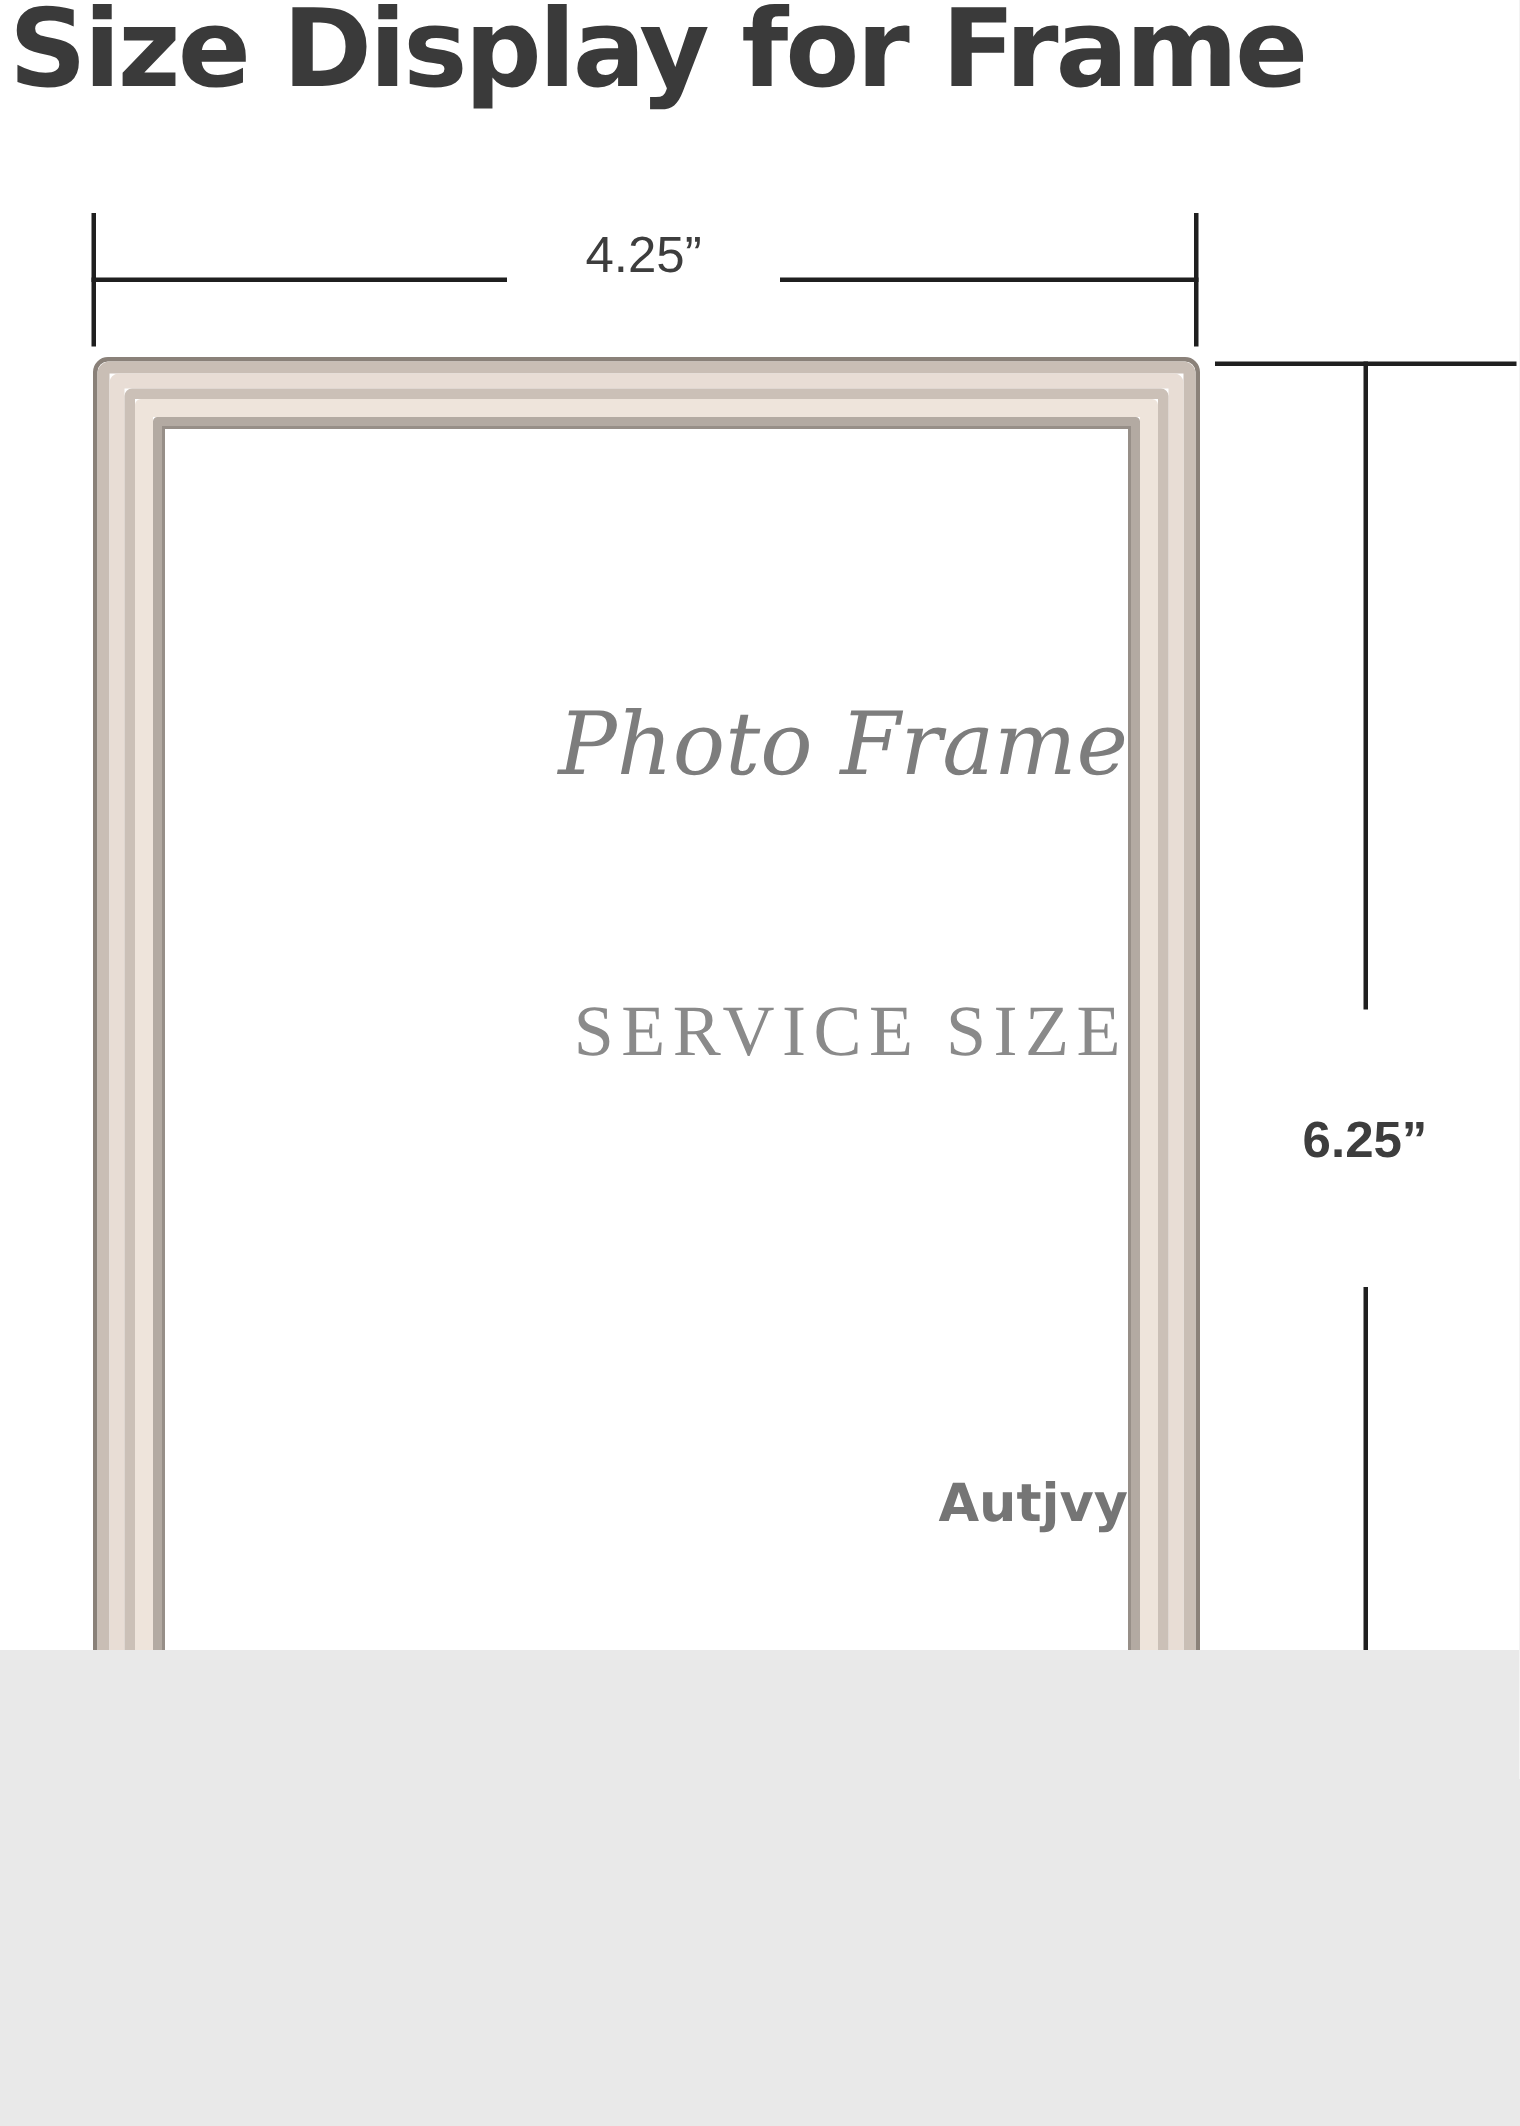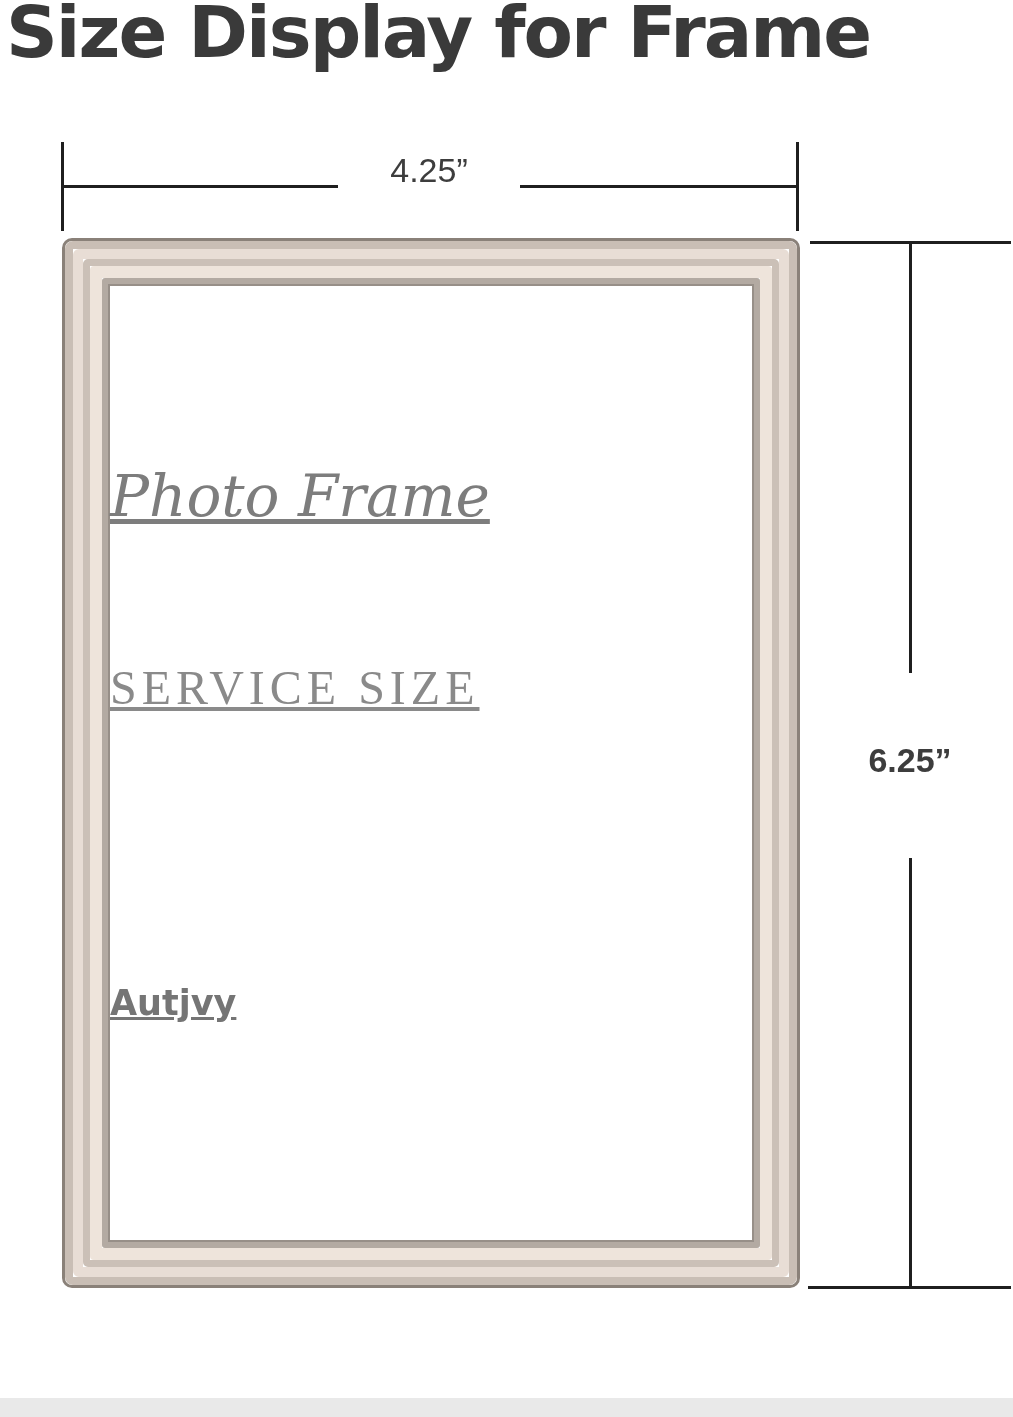--- a/index.html
+++ b/index.html
@@ -15,21 +15,21 @@
     --frame-band-2:#c9beb5;
     --frame-band-3:#e8ddd5;
     --frame-band-4:#cbc0b7;
     --frame-band-5:#eee4db;
     --frame-band-6:#b3aaa2;
     --frame-band-7:#978f88;
   }
   html,body{margin:0;padding:0;background:#e9e9e9;}
   .canvas{
     position:relative;
-    width:1013px;height:1398px;
+    width:1013px;height:1100px;
     margin:0 auto;
     background:var(--background);
     overflow:hidden;
     font-family:"Liberation Sans", sans-serif;
   }
   .page-title{
     position:absolute;left:6px;top:-10px;
     font-family:"DejaVu Sans", sans-serif;
     font-weight:bold;
     font-size:72px;
@@ -61,21 +61,21 @@
   .frame{position:absolute;left:62px;top:238px;width:738px;height:1050px;}
   .frame, .frame div{box-sizing:border-box;}
   .fl1{width:100%;height:100%;border:3px solid var(--frame-band-1);border-radius:10px;}
   .fl2{width:100%;height:100%;border:8px solid var(--frame-band-2);border-radius:8px;}
   .fl3{width:100%;height:100%;border:10px solid var(--frame-band-3);border-radius:6px;}
   .fl4{width:100%;height:100%;border:7px solid var(--frame-band-4);border-radius:5px;}
   .fl5{width:100%;height:100%;border:12px solid var(--frame-band-5);border-radius:4px;}
   .fl6{width:100%;height:100%;border:6px solid var(--frame-band-6);border-radius:3px;}
   .fl7{width:100%;height:100%;border:2px solid var(--frame-band-7);background:#ffffff;}
   
-  .interior-text{position:absolute;left:110px;width:642px;text-align:left;white-space:nowrap;text-decoration:underline;}
+  .interior-text{position:absolute;left:110px;width:642px;text-align:right;white-space:nowrap;}
   .script-text{
     top:462px;
     font-family:"DejaVu Serif", serif;
     font-style:italic;
     font-size:58px;
     line-height:1.2;
     color:var(--interior-text-gray);
   }
   .service-text{
     top:664px;

